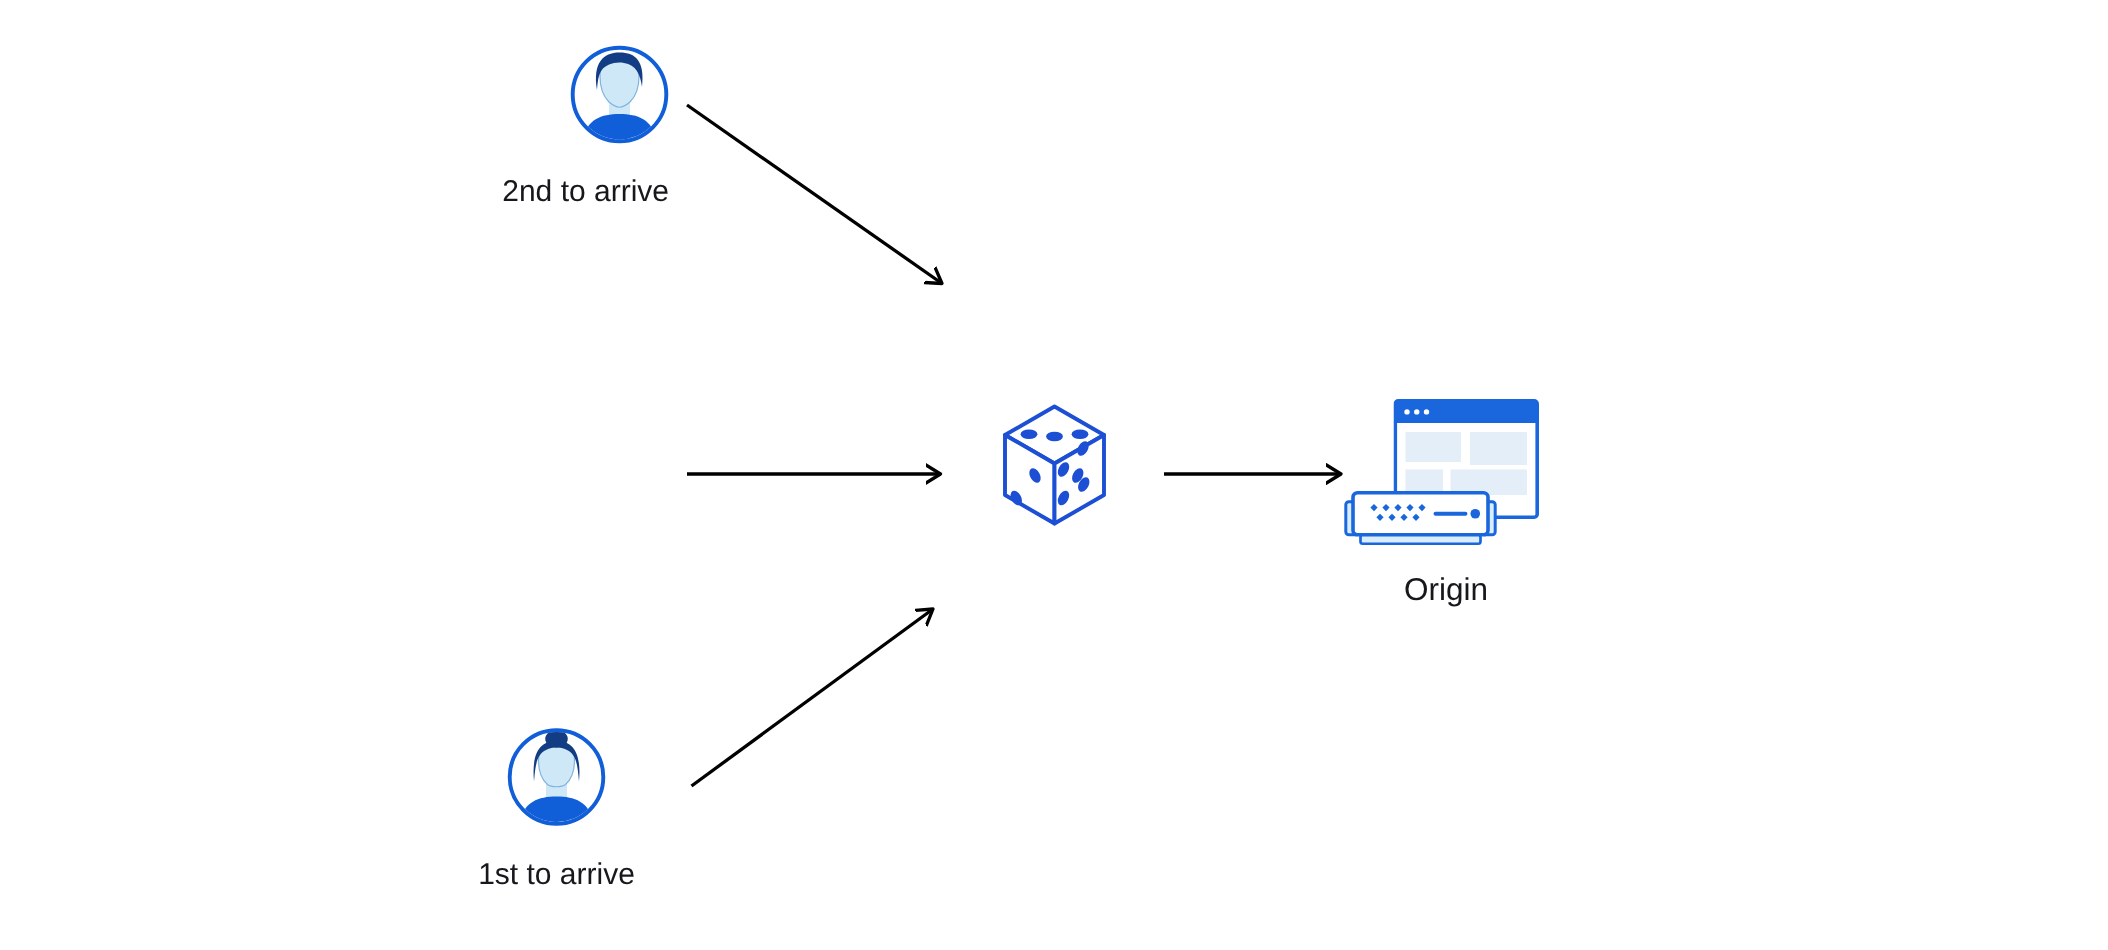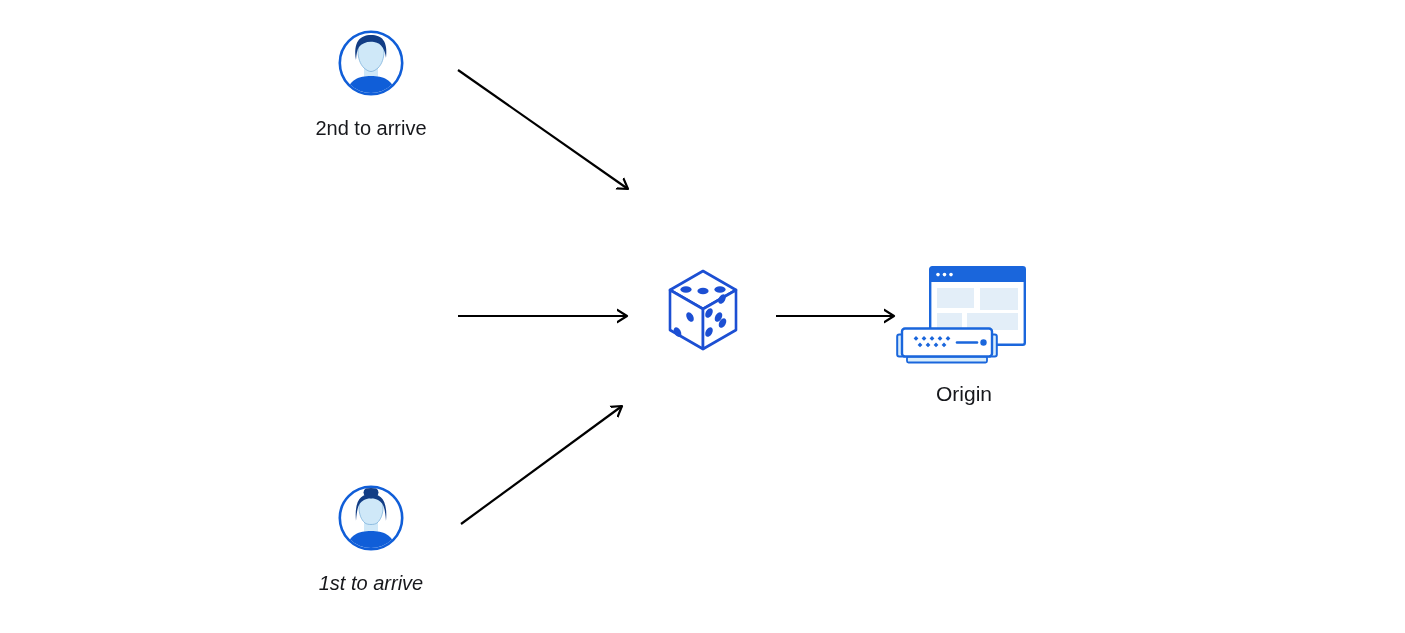--- a/index.html
+++ b/index.html
@@ -76,40 +76,40 @@
       <line class="arrow-line" x1="458" y1="316" x2="627" y2="316" marker-end="url(#arrowhead)"></line>
     </g>
     <g>
       <line class="arrow-line" x1="461" y1="524" x2="622" y2="406" marker-end="url(#arrowhead)"></line>
     </g>
     <g>
       <line class="arrow-line" x1="776" y1="316" x2="894" y2="316" marker-end="url(#arrowhead)"></line>
     </g>
   </svg>
 
-  <div class="node client-node" style="left:296px;top:30px;">
+  <div class="node client-node" style="left:296px;top:30px;align-items:flex-end;">
     <svg class="avatar" viewBox="0 0 66 66" xmlns="http://www.w3.org/2000/svg">
       <defs>
           <clipPath id="clipA">
             <circle cx="33" cy="33" r="30"></circle>
           </clipPath>
         </defs>
       <circle class="avatar-ring" cx="33" cy="33" r="31.2"></circle>
       <g clip-path="url(#clipA)">
         <rect class="f-neck" x="26" y="33" width="14" height="14"></rect>
         <path class="f-face" d="M20,21 C20,10 26,7 33,7 C40,7 46,10 46,21 C46,28 44,34 40,38 C37,40.5 35,41.5 33,41.5 C31,41.5 29,40.5 26,38 C22,34 20,28 20,21 Z"></path>
         <path class="f-hair" d="M18,30 C15,12 22,5 33,5 C44,5 50,11 48,28 C47,20 44,13 36,12 C30,11 24,13 21,17 C19,20 18.5,24 18,30 Z"></path>
         <path class="f-shirt" d="M8,66 C10,50 20,46 33,46 C46,46 56,50 58,66 Z"></path>
       </g>
     </svg>
     <div class="client-label">2nd to arrive</div>
   </div>
 
 
-  <div class="node client-node" style="left:296px;top:485px;font-style:italic;">
+  <div class="node client-node" style="left:296px;top:485px;">
     <svg class="avatar" viewBox="0 0 66 66" xmlns="http://www.w3.org/2000/svg">
       <defs>
           <clipPath id="clipC">
             <circle cx="33" cy="33" r="30"></circle>
           </clipPath>
         </defs>
       <circle class="avatar-ring" cx="33" cy="33" r="31.2"></circle>
       <g clip-path="url(#clipC)">
         <rect class="f-neck" x="26" y="33" width="14" height="14"></rect>
         <path class="f-face" d="M21,22 C21,12 26,9.5 33,9.5 C40,9.5 45,12 45,22 C45,29 43,34.5 39,38 C36.5,40 29.5,40 27,38 C23,34.5 21,29 21,22 Z"></path>

